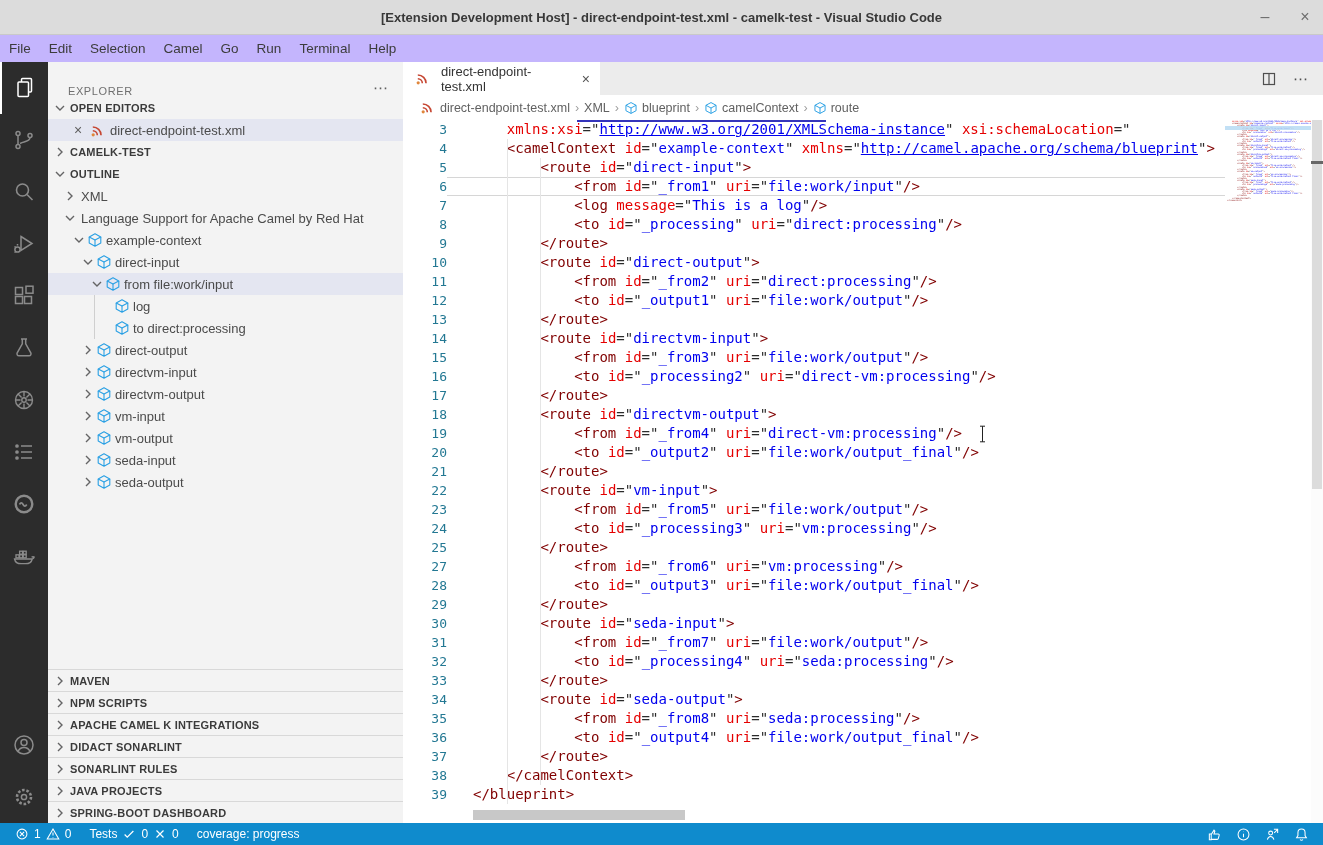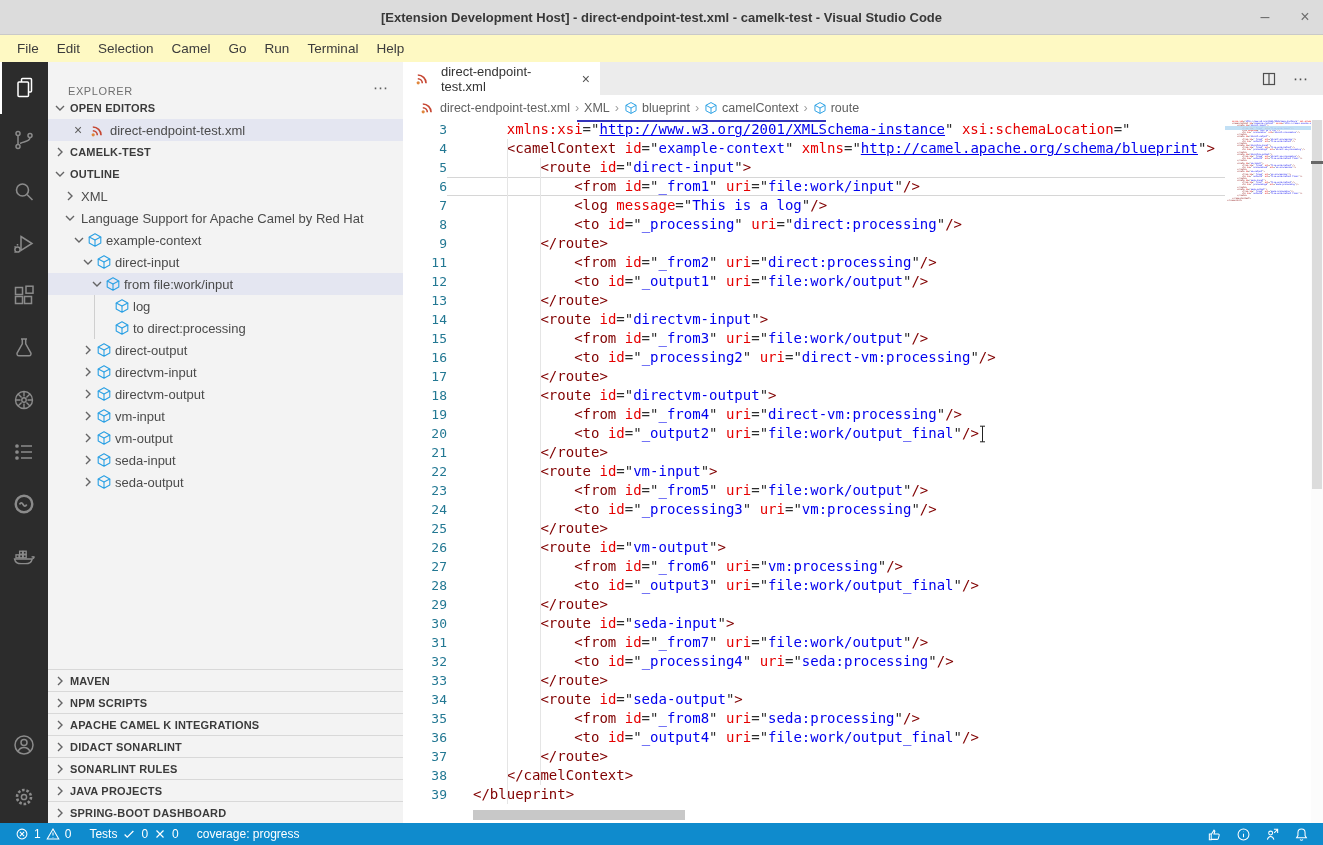--- a/index.html
+++ b/index.html
@@ -5,21 +5,21 @@
   *{box-sizing:border-box;margin:0;padding:0}
   html,body{width:1323px;height:845px;overflow:hidden}
   body{font-family:"Liberation Sans",sans-serif;cursor:default;-webkit-font-smoothing:antialiased}
   .window{width:1323px;height:845px;display:flex;flex-direction:column;background:#fff;position:relative}
 
   
   .titlebar{height:35px;flex:none;background:#dcdcdc;border-bottom:1px solid #c9c9c9;display:flex;align-items:center;justify-content:center;position:relative}
   .title{font-size:13px;color:#383838;font-weight:bold}
   .win-controls{position:absolute;right:10px;top:0;height:100%;display:flex;align-items:center;gap:24px;color:#6e6e6e;font-size:16px}
   .win-controls span{width:16px;text-align:center}
-  .menubar{height:27px;flex:none;background:#fef9c3;display:flex;align-items:flex-start;padding-left:8px}
+  .menubar{height:27px;flex:none;background:#c4b5fd;display:flex;align-items:flex-start;}
   .menu-item{padding:0 9px;font-size:13.5px;color:#3c3c3c;height:100%;display:flex;align-items:center}
 
   .main{flex:1;display:flex;min-height:0}
 
   
   .activitybar{width:48px;flex:none;background:#2c2c2c;display:flex;flex-direction:column;align-items:stretch}
   .act-item{height:52px;display:flex;align-items:center;justify-content:center;color:#8b8b8b}
   .act-item svg{width:24px;height:24px}
   .act-item.active{color:#fff;box-shadow:inset 2px 0 0 #fff}
   .act-bottom{margin-top:auto}
@@ -556,36 +556,36 @@
       <div class="editor-wrap">
         <div class="top-underline"></div>
         <div class="code-area" id="code-area">
             <div class="code-row"><span class="num">3</span><span class="ltext"><span class="tk-pun">    </span><span class="tk-attr">xmlns:xsi</span><span class="tk-pun">=</span><span class="tk-pun">"</span><span class="tk-link">http://www.w3.org/2001/XMLSchema-instance</span><span class="tk-pun">"</span><span class="tk-pun"> </span><span class="tk-attr">xsi:schemaLocation</span><span class="tk-pun">=</span><span class="tk-pun">"</span></span></div>
             <div class="code-row"><span class="num">4</span><span class="ltext"><span class="tk-pun">    </span><span class="tk-tag">&lt;camelContext</span><span class="tk-pun"> </span><span class="tk-attr">id</span><span class="tk-pun">=</span><span class="tk-pun">"</span><span class="tk-val">example-context</span><span class="tk-pun">"</span><span class="tk-pun"> </span><span class="tk-attr">xmlns</span><span class="tk-pun">=</span><span class="tk-pun">"</span><span class="tk-link">http://camel.apache.org/schema/blueprint</span><span class="tk-pun">"</span><span class="tk-tag">&gt;</span></span></div>
             <div class="code-row"><span class="num">5</span><span class="ltext"><span class="tk-pun">        </span><span class="tk-tag">&lt;route</span><span class="tk-pun"> </span><span class="tk-attr">id</span><span class="tk-pun">=</span><span class="tk-pun">"</span><span class="tk-val">direct-input</span><span class="tk-pun">"</span><span class="tk-tag">&gt;</span></span></div>
             <div class="code-row current"><span class="num">6</span><span class="ltext"><span class="tk-pun">            </span><span class="tk-tag">&lt;from</span><span class="tk-pun"> </span><span class="tk-attr">id</span><span class="tk-pun">=</span><span class="tk-pun">"</span><span class="tk-val">_from1</span><span class="tk-pun">"</span><span class="tk-pun"> </span><span class="tk-attr">uri</span><span class="tk-pun">=</span><span class="tk-pun">"</span><span class="tk-val">file:work/input</span><span class="tk-pun">"</span><span class="tk-tag">/&gt;</span></span></div>
             <div class="code-row"><span class="num">7</span><span class="ltext"><span class="tk-pun">            </span><span class="tk-tag">&lt;log</span><span class="tk-pun"> </span><span class="tk-attr">message</span><span class="tk-pun">=</span><span class="tk-pun">"</span><span class="tk-val">This is a log</span><span class="tk-pun">"</span><span class="tk-tag">/&gt;</span></span></div>
             <div class="code-row"><span class="num">8</span><span class="ltext"><span class="tk-pun">            </span><span class="tk-tag">&lt;to</span><span class="tk-pun"> </span><span class="tk-attr">id</span><span class="tk-pun">=</span><span class="tk-pun">"</span><span class="tk-val">_processing</span><span class="tk-pun">"</span><span class="tk-pun"> </span><span class="tk-attr">uri</span><span class="tk-pun">=</span><span class="tk-pun">"</span><span class="tk-val">direct:processing</span><span class="tk-pun">"</span><span class="tk-tag">/&gt;</span></span></div>
             <div class="code-row"><span class="num">9</span><span class="ltext"><span class="tk-pun">        </span><span class="tk-tag">&lt;/route</span><span class="tk-tag">&gt;</span></span></div>
+            <div class="code-row"><span class="num">10</span><span class="ltext"><span class="tk-pun">        </span><span class="tk-tag">&lt;route</span><span class="tk-pun"> </span><span class="tk-attr">id</span><span class="tk-pun">=</span><span class="tk-pun">"</span><span class="tk-val">direct-output</span><span class="tk-pun">"</span><span class="tk-tag">&gt;</span></span></div>
             <div class="code-row"><span class="num">11</span><span class="ltext"><span class="tk-pun">            </span><span class="tk-tag">&lt;from</span><span class="tk-pun"> </span><span class="tk-attr">id</span><span class="tk-pun">=</span><span class="tk-pun">"</span><span class="tk-val">_from2</span><span class="tk-pun">"</span><span class="tk-pun"> </span><span class="tk-attr">uri</span><span class="tk-pun">=</span><span class="tk-pun">"</span><span class="tk-val">direct:processing</span><span class="tk-pun">"</span><span class="tk-tag">/&gt;</span></span></div>
             <div class="code-row"><span class="num">12</span><span class="ltext"><span class="tk-pun">            </span><span class="tk-tag">&lt;to</span><span class="tk-pun"> </span><span class="tk-attr">id</span><span class="tk-pun">=</span><span class="tk-pun">"</span><span class="tk-val">_output1</span><span class="tk-pun">"</span><span class="tk-pun"> </span><span class="tk-attr">uri</span><span class="tk-pun">=</span><span class="tk-pun">"</span><span class="tk-val">file:work/output</span><span class="tk-pun">"</span><span class="tk-tag">/&gt;</span></span></div>
             <div class="code-row"><span class="num">13</span><span class="ltext"><span class="tk-pun">        </span><span class="tk-tag">&lt;/route</span><span class="tk-tag">&gt;</span></span></div>
             <div class="code-row"><span class="num">14</span><span class="ltext"><span class="tk-pun">        </span><span class="tk-tag">&lt;route</span><span class="tk-pun"> </span><span class="tk-attr">id</span><span class="tk-pun">=</span><span class="tk-pun">"</span><span class="tk-val">directvm-input</span><span class="tk-pun">"</span><span class="tk-tag">&gt;</span></span></div>
             <div class="code-row"><span class="num">15</span><span class="ltext"><span class="tk-pun">            </span><span class="tk-tag">&lt;from</span><span class="tk-pun"> </span><span class="tk-attr">id</span><span class="tk-pun">=</span><span class="tk-pun">"</span><span class="tk-val">_from3</span><span class="tk-pun">"</span><span class="tk-pun"> </span><span class="tk-attr">uri</span><span class="tk-pun">=</span><span class="tk-pun">"</span><span class="tk-val">file:work/output</span><span class="tk-pun">"</span><span class="tk-tag">/&gt;</span></span></div>
             <div class="code-row"><span class="num">16</span><span class="ltext"><span class="tk-pun">            </span><span class="tk-tag">&lt;to</span><span class="tk-pun"> </span><span class="tk-attr">id</span><span class="tk-pun">=</span><span class="tk-pun">"</span><span class="tk-val">_processing2</span><span class="tk-pun">"</span><span class="tk-pun"> </span><span class="tk-attr">uri</span><span class="tk-pun">=</span><span class="tk-pun">"</span><span class="tk-val">direct-vm:processing</span><span class="tk-pun">"</span><span class="tk-tag">/&gt;</span></span></div>
             <div class="code-row"><span class="num">17</span><span class="ltext"><span class="tk-pun">        </span><span class="tk-tag">&lt;/route</span><span class="tk-tag">&gt;</span></span></div>
             <div class="code-row"><span class="num">18</span><span class="ltext"><span class="tk-pun">        </span><span class="tk-tag">&lt;route</span><span class="tk-pun"> </span><span class="tk-attr">id</span><span class="tk-pun">=</span><span class="tk-pun">"</span><span class="tk-val">directvm-output</span><span class="tk-pun">"</span><span class="tk-tag">&gt;</span></span></div>
             <div class="code-row"><span class="num">19</span><span class="ltext"><span class="tk-pun">            </span><span class="tk-tag">&lt;from</span><span class="tk-pun"> </span><span class="tk-attr">id</span><span class="tk-pun">=</span><span class="tk-pun">"</span><span class="tk-val">_from4</span><span class="tk-pun">"</span><span class="tk-pun"> </span><span class="tk-attr">uri</span><span class="tk-pun">=</span><span class="tk-pun">"</span><span class="tk-val">direct-vm:processing</span><span class="tk-pun">"</span><span class="tk-tag">/&gt;</span></span></div>
             <div class="code-row"><span class="num">20</span><span class="ltext"><span class="tk-pun">            </span><span class="tk-tag">&lt;to</span><span class="tk-pun"> </span><span class="tk-attr">id</span><span class="tk-pun">=</span><span class="tk-pun">"</span><span class="tk-val">_output2</span><span class="tk-pun">"</span><span class="tk-pun"> </span><span class="tk-attr">uri</span><span class="tk-pun">=</span><span class="tk-pun">"</span><span class="tk-val">file:work/output_final</span><span class="tk-pun">"</span><span class="tk-tag">/&gt;</span></span></div>
             <div class="code-row"><span class="num">21</span><span class="ltext"><span class="tk-pun">        </span><span class="tk-tag">&lt;/route</span><span class="tk-tag">&gt;</span></span></div>
             <div class="code-row"><span class="num">22</span><span class="ltext"><span class="tk-pun">        </span><span class="tk-tag">&lt;route</span><span class="tk-pun"> </span><span class="tk-attr">id</span><span class="tk-pun">=</span><span class="tk-pun">"</span><span class="tk-val">vm-input</span><span class="tk-pun">"</span><span class="tk-tag">&gt;</span></span></div>
             <div class="code-row"><span class="num">23</span><span class="ltext"><span class="tk-pun">            </span><span class="tk-tag">&lt;from</span><span class="tk-pun"> </span><span class="tk-attr">id</span><span class="tk-pun">=</span><span class="tk-pun">"</span><span class="tk-val">_from5</span><span class="tk-pun">"</span><span class="tk-pun"> </span><span class="tk-attr">uri</span><span class="tk-pun">=</span><span class="tk-pun">"</span><span class="tk-val">file:work/output</span><span class="tk-pun">"</span><span class="tk-tag">/&gt;</span></span></div>
             <div class="code-row"><span class="num">24</span><span class="ltext"><span class="tk-pun">            </span><span class="tk-tag">&lt;to</span><span class="tk-pun"> </span><span class="tk-attr">id</span><span class="tk-pun">=</span><span class="tk-pun">"</span><span class="tk-val">_processing3</span><span class="tk-pun">"</span><span class="tk-pun"> </span><span class="tk-attr">uri</span><span class="tk-pun">=</span><span class="tk-pun">"</span><span class="tk-val">vm:processing</span><span class="tk-pun">"</span><span class="tk-tag">/&gt;</span></span></div>
             <div class="code-row"><span class="num">25</span><span class="ltext"><span class="tk-pun">        </span><span class="tk-tag">&lt;/route</span><span class="tk-tag">&gt;</span></span></div>
-            <div class="code-row"><span class="num">26</span><span class="ltext"><span class="tk-pun">        </span><span class="tk-tag">&lt;route</span><span class="tk-pun"> </span><span class="tk-attr">id</span><span class="tk-pun">=</span><span class="tk-pun">"</span><span class="tk-val">vm-output</span><span class="tk-pun">"</span><span class="tk-tag">&gt;</span></span></div>
             <div class="code-row"><span class="num">27</span><span class="ltext"><span class="tk-pun">            </span><span class="tk-tag">&lt;from</span><span class="tk-pun"> </span><span class="tk-attr">id</span><span class="tk-pun">=</span><span class="tk-pun">"</span><span class="tk-val">_from6</span><span class="tk-pun">"</span><span class="tk-pun"> </span><span class="tk-attr">uri</span><span class="tk-pun">=</span><span class="tk-pun">"</span><span class="tk-val">vm:processing</span><span class="tk-pun">"</span><span class="tk-tag">/&gt;</span></span></div>
             <div class="code-row"><span class="num">28</span><span class="ltext"><span class="tk-pun">            </span><span class="tk-tag">&lt;to</span><span class="tk-pun"> </span><span class="tk-attr">id</span><span class="tk-pun">=</span><span class="tk-pun">"</span><span class="tk-val">_output3</span><span class="tk-pun">"</span><span class="tk-pun"> </span><span class="tk-attr">uri</span><span class="tk-pun">=</span><span class="tk-pun">"</span><span class="tk-val">file:work/output_final</span><span class="tk-pun">"</span><span class="tk-tag">/&gt;</span></span></div>
             <div class="code-row"><span class="num">29</span><span class="ltext"><span class="tk-pun">        </span><span class="tk-tag">&lt;/route</span><span class="tk-tag">&gt;</span></span></div>
             <div class="code-row"><span class="num">30</span><span class="ltext"><span class="tk-pun">        </span><span class="tk-tag">&lt;route</span><span class="tk-pun"> </span><span class="tk-attr">id</span><span class="tk-pun">=</span><span class="tk-pun">"</span><span class="tk-val">seda-input</span><span class="tk-pun">"</span><span class="tk-tag">&gt;</span></span></div>
             <div class="code-row"><span class="num">31</span><span class="ltext"><span class="tk-pun">            </span><span class="tk-tag">&lt;from</span><span class="tk-pun"> </span><span class="tk-attr">id</span><span class="tk-pun">=</span><span class="tk-pun">"</span><span class="tk-val">_from7</span><span class="tk-pun">"</span><span class="tk-pun"> </span><span class="tk-attr">uri</span><span class="tk-pun">=</span><span class="tk-pun">"</span><span class="tk-val">file:work/output</span><span class="tk-pun">"</span><span class="tk-tag">/&gt;</span></span></div>
             <div class="code-row"><span class="num">32</span><span class="ltext"><span class="tk-pun">            </span><span class="tk-tag">&lt;to</span><span class="tk-pun"> </span><span class="tk-attr">id</span><span class="tk-pun">=</span><span class="tk-pun">"</span><span class="tk-val">_processing4</span><span class="tk-pun">"</span><span class="tk-pun"> </span><span class="tk-attr">uri</span><span class="tk-pun">=</span><span class="tk-pun">"</span><span class="tk-val">seda:processing</span><span class="tk-pun">"</span><span class="tk-tag">/&gt;</span></span></div>
             <div class="code-row"><span class="num">33</span><span class="ltext"><span class="tk-pun">        </span><span class="tk-tag">&lt;/route</span><span class="tk-tag">&gt;</span></span></div>
             <div class="code-row"><span class="num">34</span><span class="ltext"><span class="tk-pun">        </span><span class="tk-tag">&lt;route</span><span class="tk-pun"> </span><span class="tk-attr">id</span><span class="tk-pun">=</span><span class="tk-pun">"</span><span class="tk-val">seda-output</span><span class="tk-pun">"</span><span class="tk-tag">&gt;</span></span></div>
             <div class="code-row"><span class="num">35</span><span class="ltext"><span class="tk-pun">            </span><span class="tk-tag">&lt;from</span><span class="tk-pun"> </span><span class="tk-attr">id</span><span class="tk-pun">=</span><span class="tk-pun">"</span><span class="tk-val">_from8</span><span class="tk-pun">"</span><span class="tk-pun"> </span><span class="tk-attr">uri</span><span class="tk-pun">=</span><span class="tk-pun">"</span><span class="tk-val">seda:processing</span><span class="tk-pun">"</span><span class="tk-tag">/&gt;</span></span></div>
             <div class="code-row"><span class="num">36</span><span class="ltext"><span class="tk-pun">            </span><span class="tk-tag">&lt;to</span><span class="tk-pun"> </span><span class="tk-attr">id</span><span class="tk-pun">=</span><span class="tk-pun">"</span><span class="tk-val">_output4</span><span class="tk-pun">"</span><span class="tk-pun"> </span><span class="tk-attr">uri</span><span class="tk-pun">=</span><span class="tk-pun">"</span><span class="tk-val">file:work/output_final</span><span class="tk-pun">"</span><span class="tk-tag">/&gt;</span></span></div>

